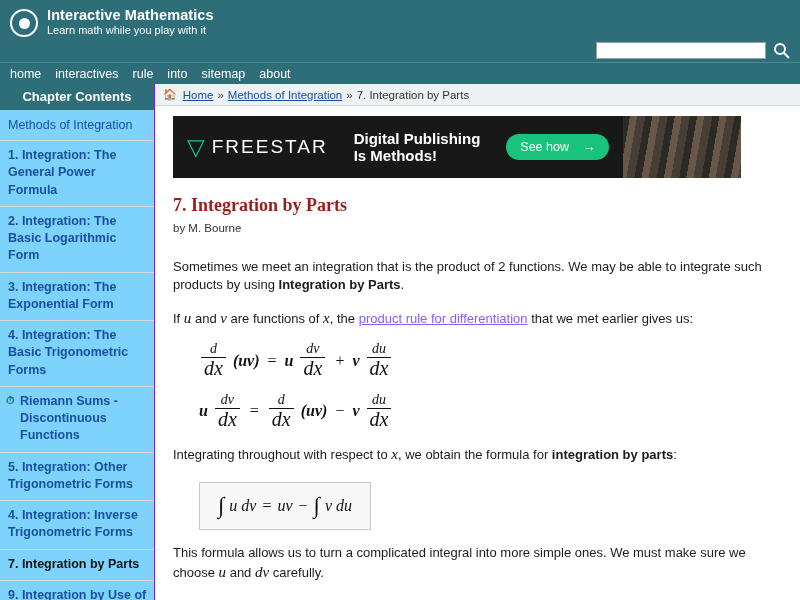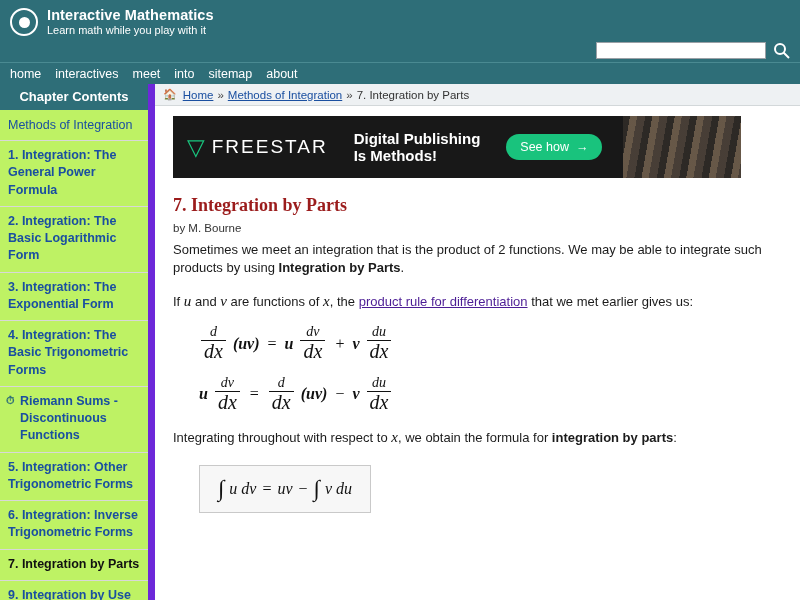--- a/index.html
+++ b/index.html
@@ -13,21 +13,21 @@
   
   .header {
     background: #2e6e78;
     color: #ffffff;
     height: 62px;
     position: relative;
     padding: 6px 10px 0 10px;
   }
   .brand {
     display: flex;
-    align-items: flex-start;
+    align-items: flex-end;
     gap: 9px;
   }
   .logo {
     width: 28px; height: 28px;
     border: 2px solid #ffffff;
     border-radius: 50%;
     display: flex; align-items: center; justify-content: center;
     margin-top: 2px;
     flex: 0 0 auto;
   }
@@ -74,22 +74,22 @@
     text-decoration: none;
     padding: 0 8px 0 0;
     margin-right: 6px;
     line-height: 22px;
   }
   
   .layout { display: flex; height: 516px; }
   .sidebar {
     width: 155px;
     flex: 0 0 155px;
-    background: #bef264;
-    border-right: 7px solid #6d28d9;
+    background: #7dd3fc;
+    border-right: 1px solid #6d28d9;
   }
   .chapter-head {
     background: #2e6e78;
     color: #ffffff;
     font-size: 13px;
     font-weight: bold;
     text-align: center;
     padding: 5px 0 6px 0;
     height: 26px;
   }
@@ -162,47 +162,47 @@
     line-height: 1.15;
     margin-left: 26px;
   }
   .ad-btn {
     margin-left: 26px;
     background: #19c37d;
     color: #ffffff;
     font-size: 12.5px;
     border-radius: 13px;
     padding: 6px 14px;
-    display: flex; align-items: center; gap: 7px;
+    display: flex; align-items: center; gap: 14px;
   }
   .ad-photo {
     position: absolute;
     right: 0; top: 0; bottom: 0;
     width: 118px;
     background:
       repeating-linear-gradient(100deg, #2e2a26 0 7px, #6b5b4a 7px 14px, #4a4038 14px 22px);
     opacity: .95;
   }
   .content { padding: 12px 16px 0 18px; }
   h1.title {
     color: #9b1c1c;
     font-size: 18px;
     font-weight: bold;
     font-family: "Liberation Serif", serif;
     margin: 5px 0 6px 0;
   }
-  .byline { font-size: 11.5px; color: #333333; margin-bottom: 7px; }
+  .byline { font-size: 11.5px; color: #333333; margin-bottom: 24px; }
   p.para {
     font-size: 13px;
     color: #1b1b1b;
     line-height: 1.42;
     margin: 0 0 13px 0;
   }
   p.para b { font-weight: bold; text-align: center; }
-  p.para a { color: #4c1d95; }
+  p.para a { color: #8b5cf6; }
   .math {
     font-family: "Liberation Serif", serif;
     font-style: italic;
     font-size: 15px;
     color: #111111;
   }
   .eq {
     margin: 0 0 14px 26px;
     font-family: "Liberation Serif", serif;
     font-size: 16px;
@@ -262,42 +262,42 @@
         <circle cx="7" cy="7" r="5" fill="none" stroke="#ffffff" stroke-width="2"></circle>
         <line x1="10.5" y1="10.5" x2="16" y2="16" stroke="#ffffff" stroke-width="2"></line>
       </svg>
     </span>
   </div>
 </div>
 
 <div class="nav">
   <a href="#">home</a>
   <a href="#">interactives</a>
-  <a href="#">meet</a>
+  <a href="#">rule</a>
   <a href="#">into</a>
   <a href="#">sitemap</a>
   <a href="#">about</a>
 </div>
 
 <div class="layout">
 
   <div class="sidebar">
     <div class="chapter-head">Chapter Contents</div>
     <div class="side-top-link">Methods of Integration</div>
 
     <div class="side-item">1. Integration: The General Power Formula</div>
     <div class="side-item">2. Integration: The Basic Logarithmic Form</div>
     <div class="side-item">3. Integration: The Exponential Form</div>
     <div class="side-item">4. Integration: The Basic Trigonometric Forms</div>
     <div class="side-item with-icon">
       <span class="side-icon">⏱</span>
       <span>Riemann Sums - Discontinuous Functions</span>
     </div>
     <div class="side-item">5. Integration: Other Trigonometric Forms</div>
-    <div class="side-item">6. Integration: Inverse Trigonometric Forms</div>
+    <div class="side-item">4. Integration: Inverse Trigonometric Forms</div>
     <div class="side-item current">7. Integration by Parts</div>
     <div class="side-item">9. Integration by Use of Tables</div>
 
   </div>
 
   <div class="main">
 
     <div class="breadcrumb">
       <span class="home-icon">🏠</span>
       <a href="#">Home</a>
@@ -383,16 +383,19 @@
       <div class="eqbox">
         <span class="intsign">∫</span>
         <span>u dv</span>
         <span class="op">=</span>
         <span>uv</span>
         <span class="op">−</span>
         <span class="intsign">∫</span>
         <span>v du</span>
       </div>
 
+      <p class="para">
+        <span>This formula allows us to turn a complicated integral into more simple ones. We must make sure we choose </span><span class="math">u</span><span> and </span><span class="math">dv</span><span> carefully.</span>
+      </p>
     </div>
 
   </div>
 </div>
 
 </body></html>

